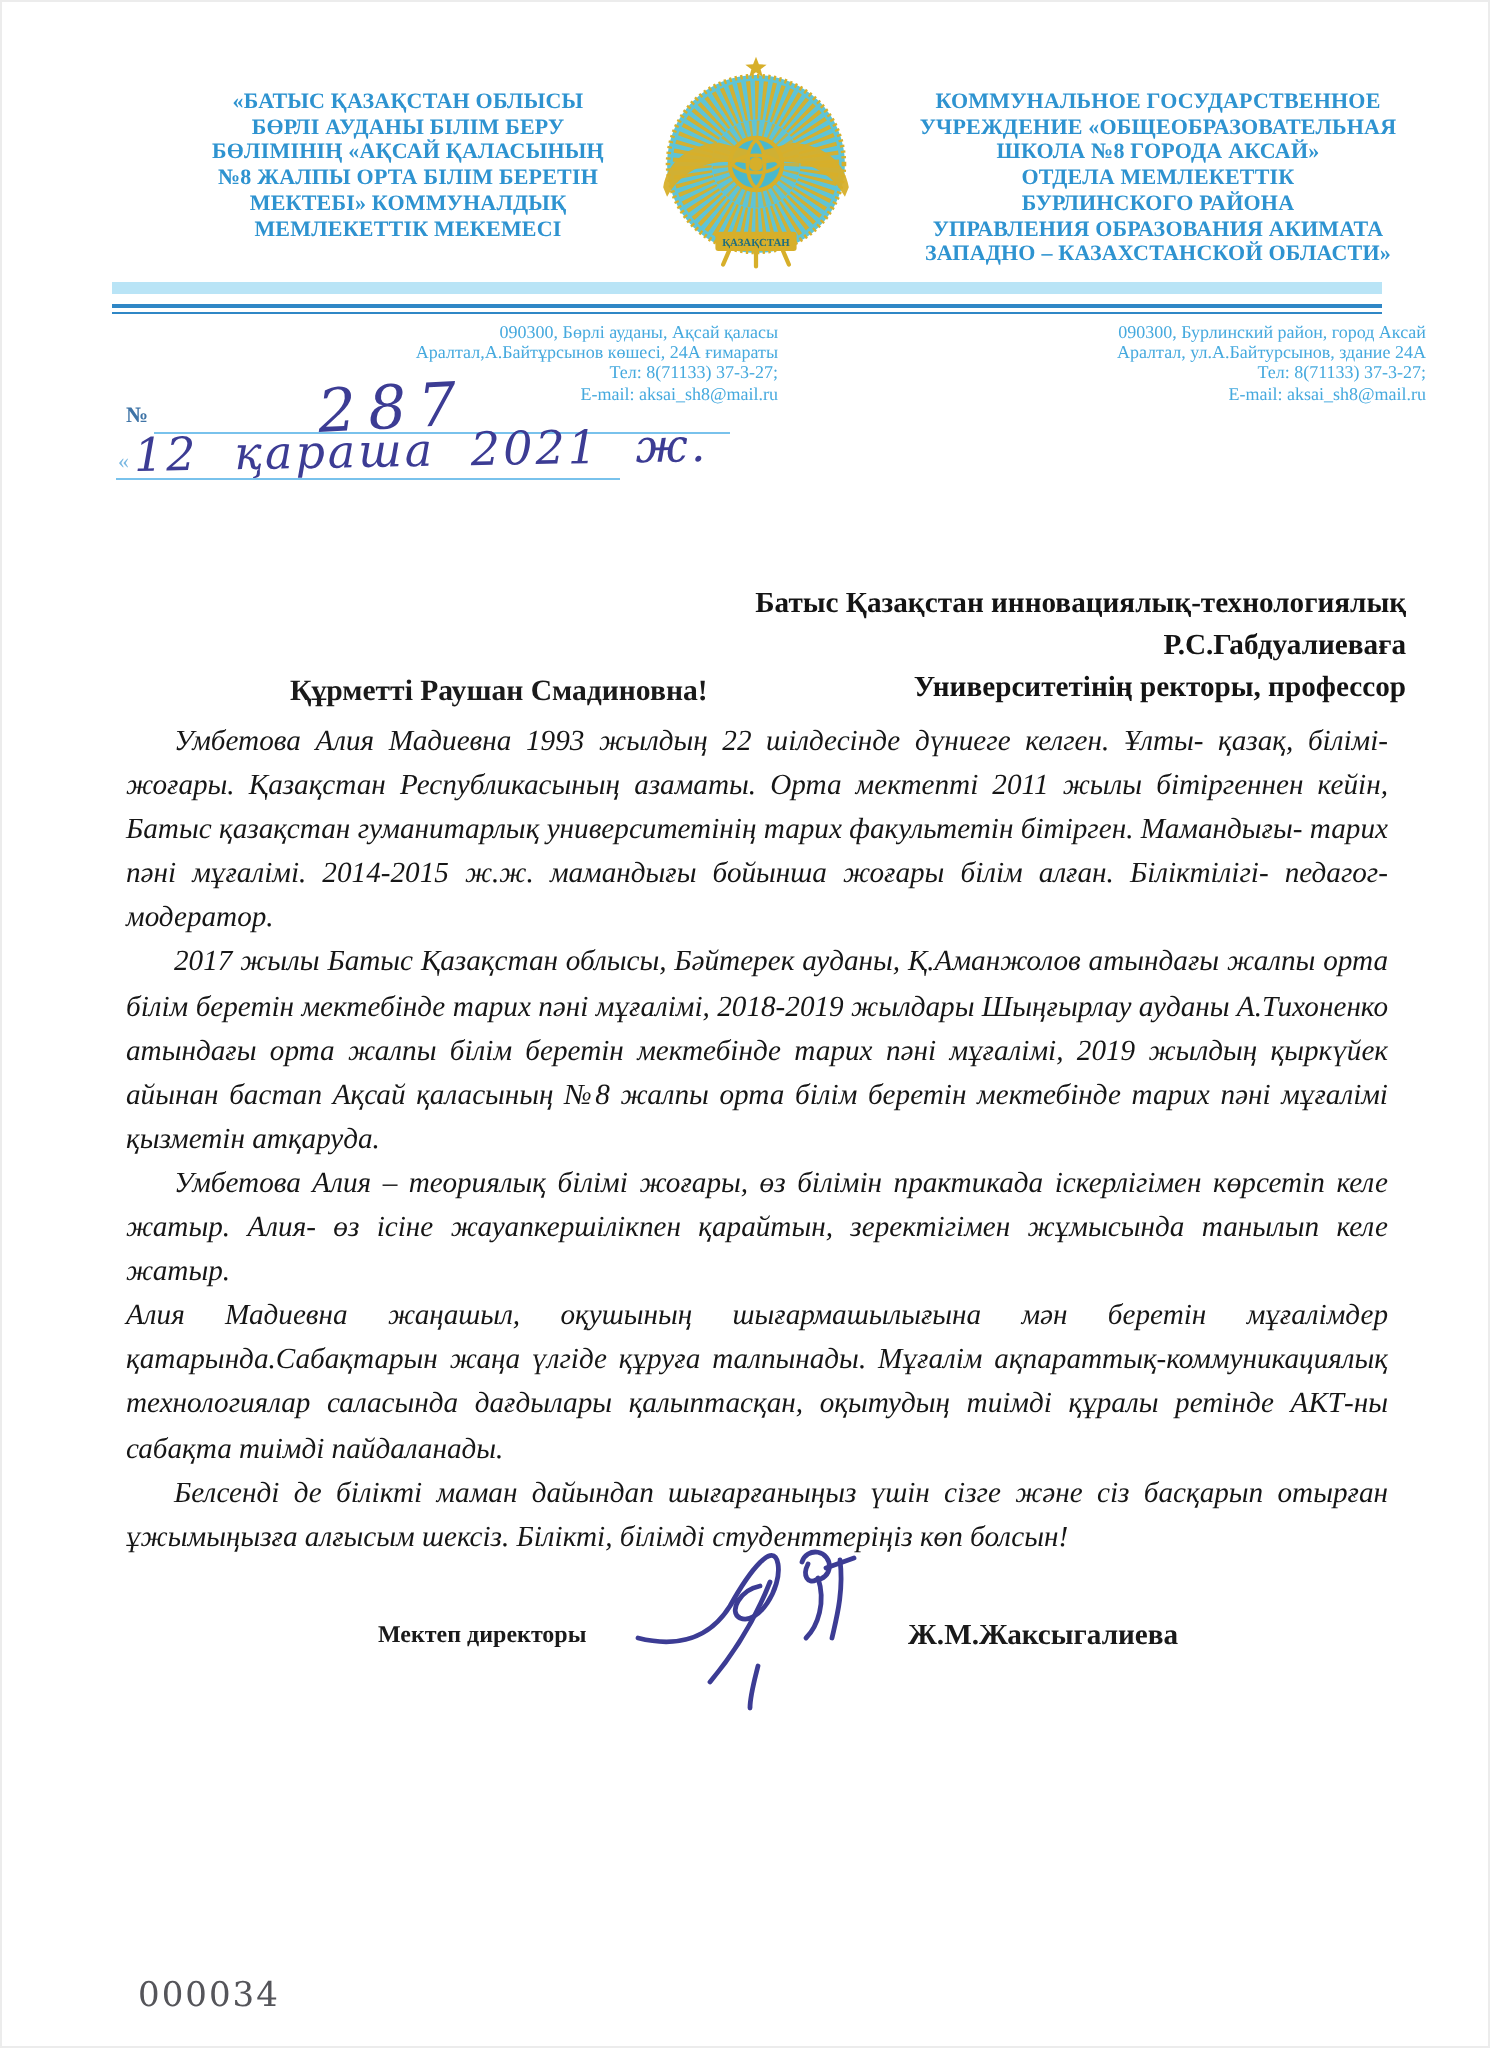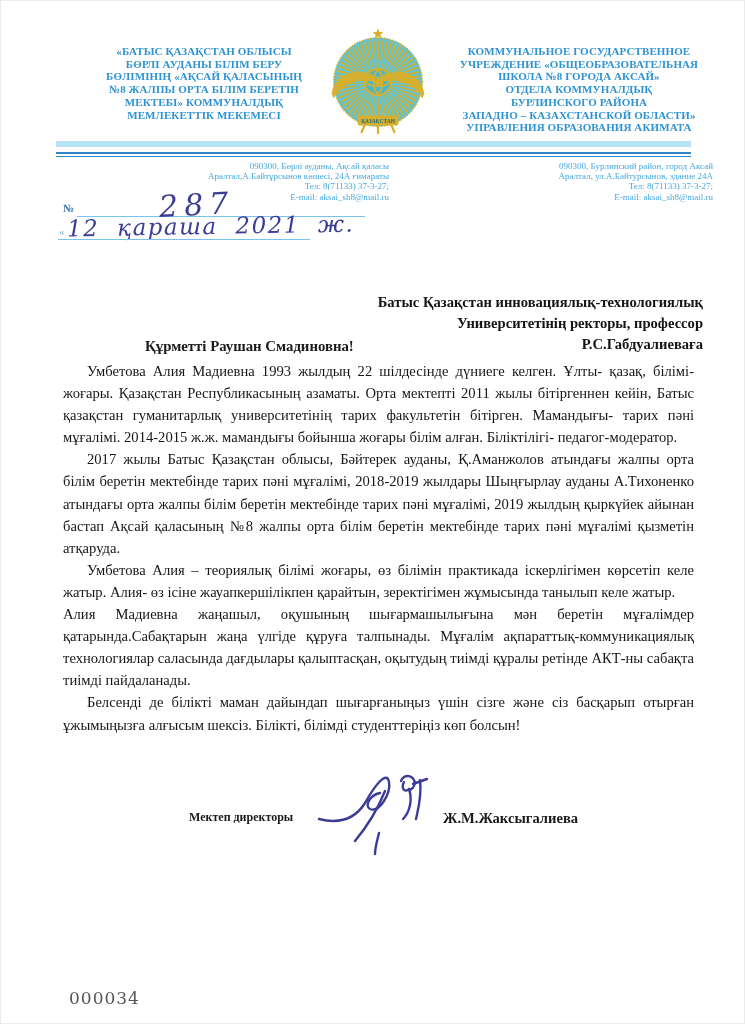--- a/index.html
+++ b/index.html
@@ -32,26 +32,26 @@
   .num-value  { position:absolute; left:158px; top:186px; font-size:30px; letter-spacing:6px; transform:rotate(-3deg); }
   .date-value { position:absolute; left:66px; top:212px; font-size:23px; letter-spacing:1.5px; word-spacing:9px; transform:rotate(-1deg); }
   
   .recipient { position:absolute; left:300px; top:247px; width:402px; text-align:right;
                font-weight:bold; font-size:14.6px; line-height:21px; color:#141414;margin-top:44px; }
   
   .salutation { position:absolute; left:62px; top:337px; width:632px; box-sizing:border-box;
                 padding-left:82px; font-weight:bold; font-size:14.8px; }
   .body-text { position:absolute; left:62px; top:359px; width:631px;
                font-size:14.6px; line-height:22.1px; text-align:justify; color:#161616; }
-  .body-text p { margin:0; text-indent:24px; }
+  .body-text p { margin:0; text-indent:24px;font-style:italic; }
   .body-text p.no-indent { text-indent:0; }
   
   .sig-title { position:absolute; left:188px; top:809px; font-weight:bold; font-size:12px; }
   .sig-svg   { position:absolute; left:312px; top:760px; width:150px; height:98px; }
-  .sig-name  { position:absolute; left:442px; top:809px; font-weight:bold; font-size:14.6px; }
+  .sig-name  { position:absolute; left:453px; top:809px; font-weight:bold; font-size:14.6px; }
   
   .footer-num { position:absolute; left:68px; top:963px; font-family:"DejaVu Serif", serif;
                 font-size:17px; color:#55555a; letter-spacing:1px;margin-top:24px; }
 </style>
 </head>
 <body>
 
 <div class="page">
 
   <div class="lh-block lh-left">
@@ -78,24 +78,24 @@
     <path d="M108,72 C106,59 95,50 79,49 L63,53 L63,60 C82,56 98,62 106,77 Z" fill="#d7af2a" opacity="0.95"></path>
     <rect x="39" y="95" width="42" height="10" rx="1.5" fill="#d7af2a"></rect>
     <text x="60" y="102.6" font-size="5.6" text-anchor="middle" fill="#1d6e80" font-weight="bold">ҚАЗАҚСТАН</text>
     <path d="M46,105 L43,112 M60,105 L60,113 M74,105 L77,112" stroke="#d7af2a" stroke-width="2.2" stroke-linecap="round"></path>
   </svg>
 
   <div class="lh-block lh-right">
     <div>КОММУНАЛЬНОЕ ГОСУДАРСТВЕННОЕ</div>
     <div>УЧРЕЖДЕНИЕ «ОБЩЕОБРАЗОВАТЕЛЬНАЯ</div>
     <div>ШКОЛА №8 ГОРОДА АКСАЙ»</div>
-    <div>ОТДЕЛА КОММУНАЛДЫҚ</div>
+    <div>ОТДЕЛА МЕМЛЕКЕТТІК</div>
     <div>БУРЛИНСКОГО РАЙОНА</div>
+    <div>УПРАВЛЕНИЯ ОБРАЗОВАНИЯ АКИМАТА</div>
     <div>ЗАПАДНО – КАЗАХСТАНСКОЙ ОБЛАСТИ»</div>
-    <div>УПРАВЛЕНИЯ ОБРАЗОВАНИЯ АКИМАТА</div>
   </div>
 
   <div class="band"></div>
   <div class="dbl"></div>
 
   <div class="addr addr-left">
     <div>090300, Бөрлі ауданы, Ақсай қаласы</div>
     <div>Аралтал,А.Байтұрсынов көшесі, 24А ғимараты</div>
     <div>Тел: 8(71133) 37-3-27;</div>
     <div>E-mail: aksai_sh8@mail.ru</div>
@@ -109,22 +109,22 @@
 
   <div class="num-label">№</div>
   <div class="num-line"></div>
   <div class="num-value handwriting">287</div>
   <div class="date-prefix">«</div>
   <div class="date-value handwriting">12 қараша 2021 ж.</div>
   <div class="date-line"></div>
 
   <div class="recipient">
     <div>Батыс Қазақстан инновациялық-технологиялық</div>
+    <div>Р.С.Габдуалиеваға</div>
     <div>Университетінің ректоры, профессор</div>
-    <div>Р.С.Габдуалиеваға</div>
   </div>
 
   <div class="salutation">Құрметті Раушан Смадиновна!</div>
   <div class="body-text">
     <p>Умбетова Алия Мадиевна 1993 жылдың 22 шілдесінде дүниеге келген. Ұлты- қазақ, білімі-жоғары. Қазақстан Республикасының азаматы. Орта мектепті 2011 жылы бітіргеннен кейін, Батыс қазақстан гуманитарлық университетінің тарих факультетін бітірген. Мамандығы- тарих пәні мұғалімі. 2014-2015 ж.ж. мамандығы бойынша жоғары білім алған. Біліктілігі- педагог-модератор.</p>
     <p>2017 жылы Батыс Қазақстан облысы, Бәйтерек ауданы, Қ.Аманжолов атындағы жалпы орта білім беретін мектебінде тарих пәні мұғалімі, 2018-2019 жылдары Шыңғырлау ауданы А.Тихоненко атындағы орта жалпы білім беретін мектебінде тарих пәні мұғалімі, 2019 жылдың қыркүйек айынан бастап Ақсай қаласының №8 жалпы орта білім беретін мектебінде тарих пәні мұғалімі қызметін атқаруда.</p>
     <p>Умбетова Алия – теориялық білімі жоғары, өз білімін практикада іскерлігімен көрсетіп келе жатыр. Алия- өз ісіне жауапкершілікпен қарайтын, зеректігімен жұмысында танылып келе жатыр.</p>
     <p class="no-indent">Алия Мадиевна  жаңашыл, оқушының шығармашылығына мән беретін мұғалімдер қатарында.Сабақтарын жаңа үлгіде құруға талпынады. Мұғалім ақпараттық-коммуникациялық технологиялар саласында дағдылары қалыптасқан, оқытудың тиімді құралы ретінде АКТ-ны сабақта тиімді пайдаланады.</p>
     <p>Белсенді де білікті маман дайындап шығарғаныңыз үшін сізге және сіз басқарып отырған  ұжымыңызға алғысым шексіз. Білікті, білімді студенттеріңіз көп болсын!</p>
   </div>

